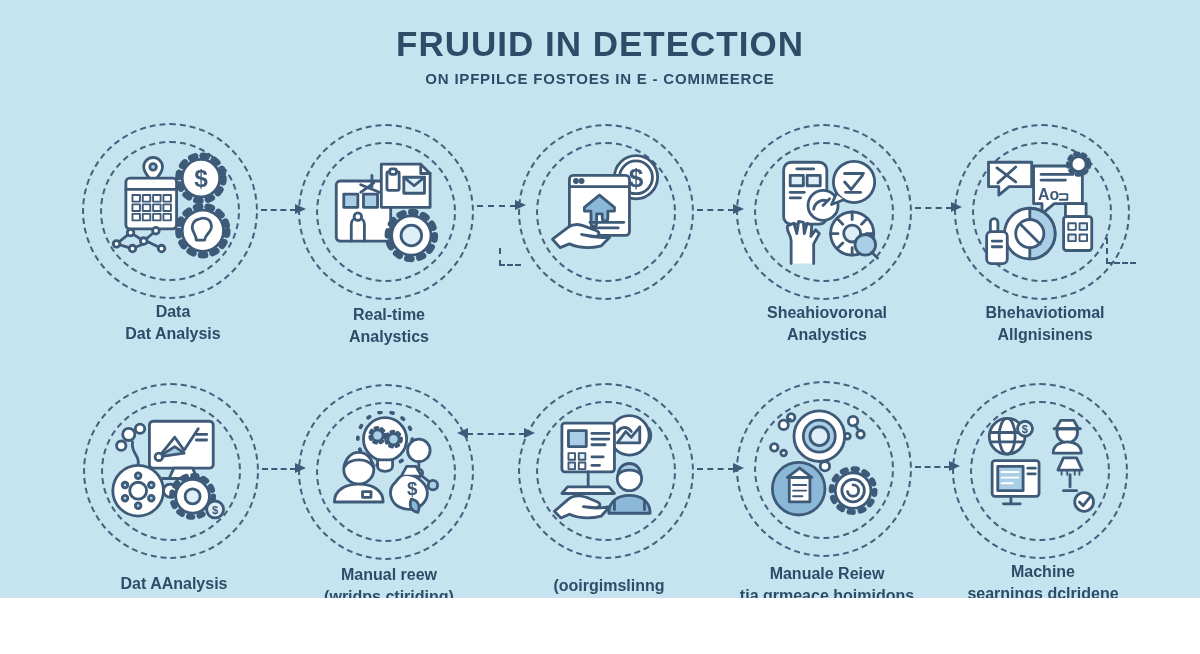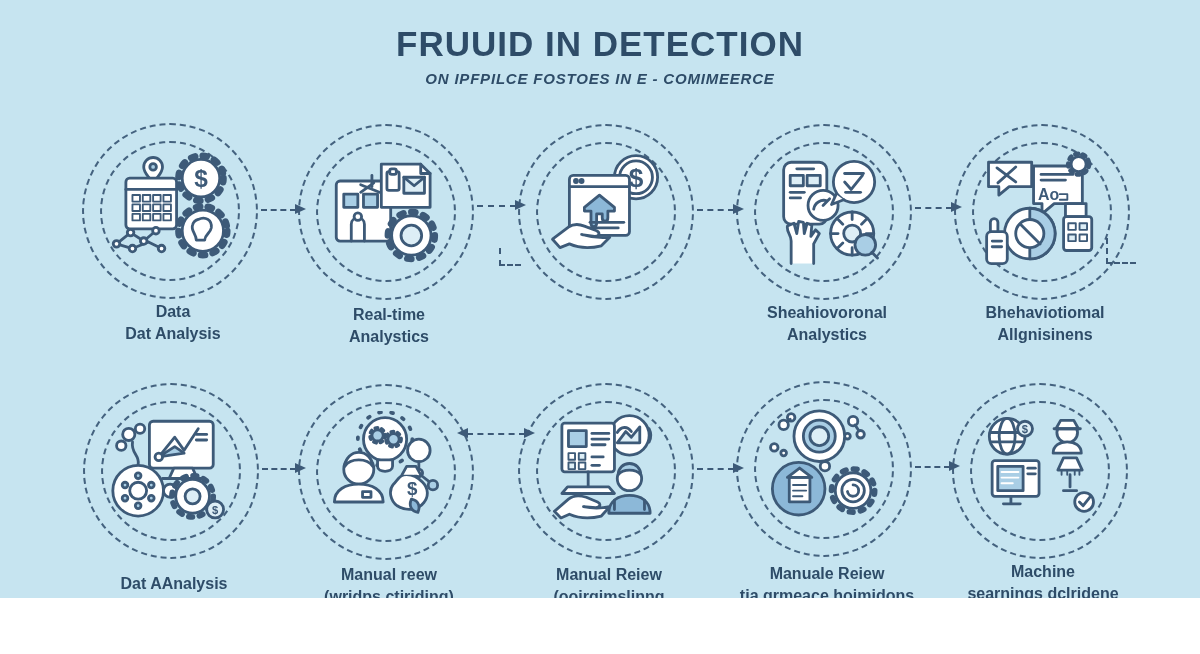--- a/index.html
+++ b/index.html
@@ -9,21 +9,21 @@
     font-family:"Liberation Sans", sans-serif;
   }
   .title {
     position:absolute; top:24px; left:0; width:100%;
     text-align:center; font-size:35px; font-weight:800;
     color:#2e4c68; letter-spacing:1px;
   }
   .subtitle {
     position:absolute; top:70px; left:0; width:100%;
     text-align:center; font-size:15px; font-weight:700;
-    color:#2e4c68; letter-spacing:0.8px;font-style:italic;
+    color:#2e4c68; letter-spacing:0.8px;
   }
   .step {
     position:absolute; width:176px; height:176px;
     border:2px dashed #44627f; border-radius:50%;
     display:flex; align-items:center; justify-content:center;
     box-sizing:border-box;
   }
   .step-inner {
     width:140px; height:140px;
     border:2px dashed #44627f; border-radius:50%;
@@ -396,21 +396,20 @@
 
   <div class="label" style="left:56px;top:560px">
     <div>Dat AAnalysis</div>
     <div></div>
   </div>
   <div class="label" style="left:271px;top:562px">
     <div>Manual reew</div>
     <div>(wridps ctiriding)</div>
   </div>
   <div class="label" style="left:491px;top:562px">
-    <div>Manual Reiew</div>
     <div>(ooirgimslinng</div>
   </div>
   <div class="label" style="left:709px;top:561px">
     <div>Manuale Reiew</div>
     <div>tia grmeace hoimidons</div>
   </div>
   <div class="label" style="left:925px;top:559px">
     <div>Machine</div>
     <div>searnings dclridene</div>
   </div>

